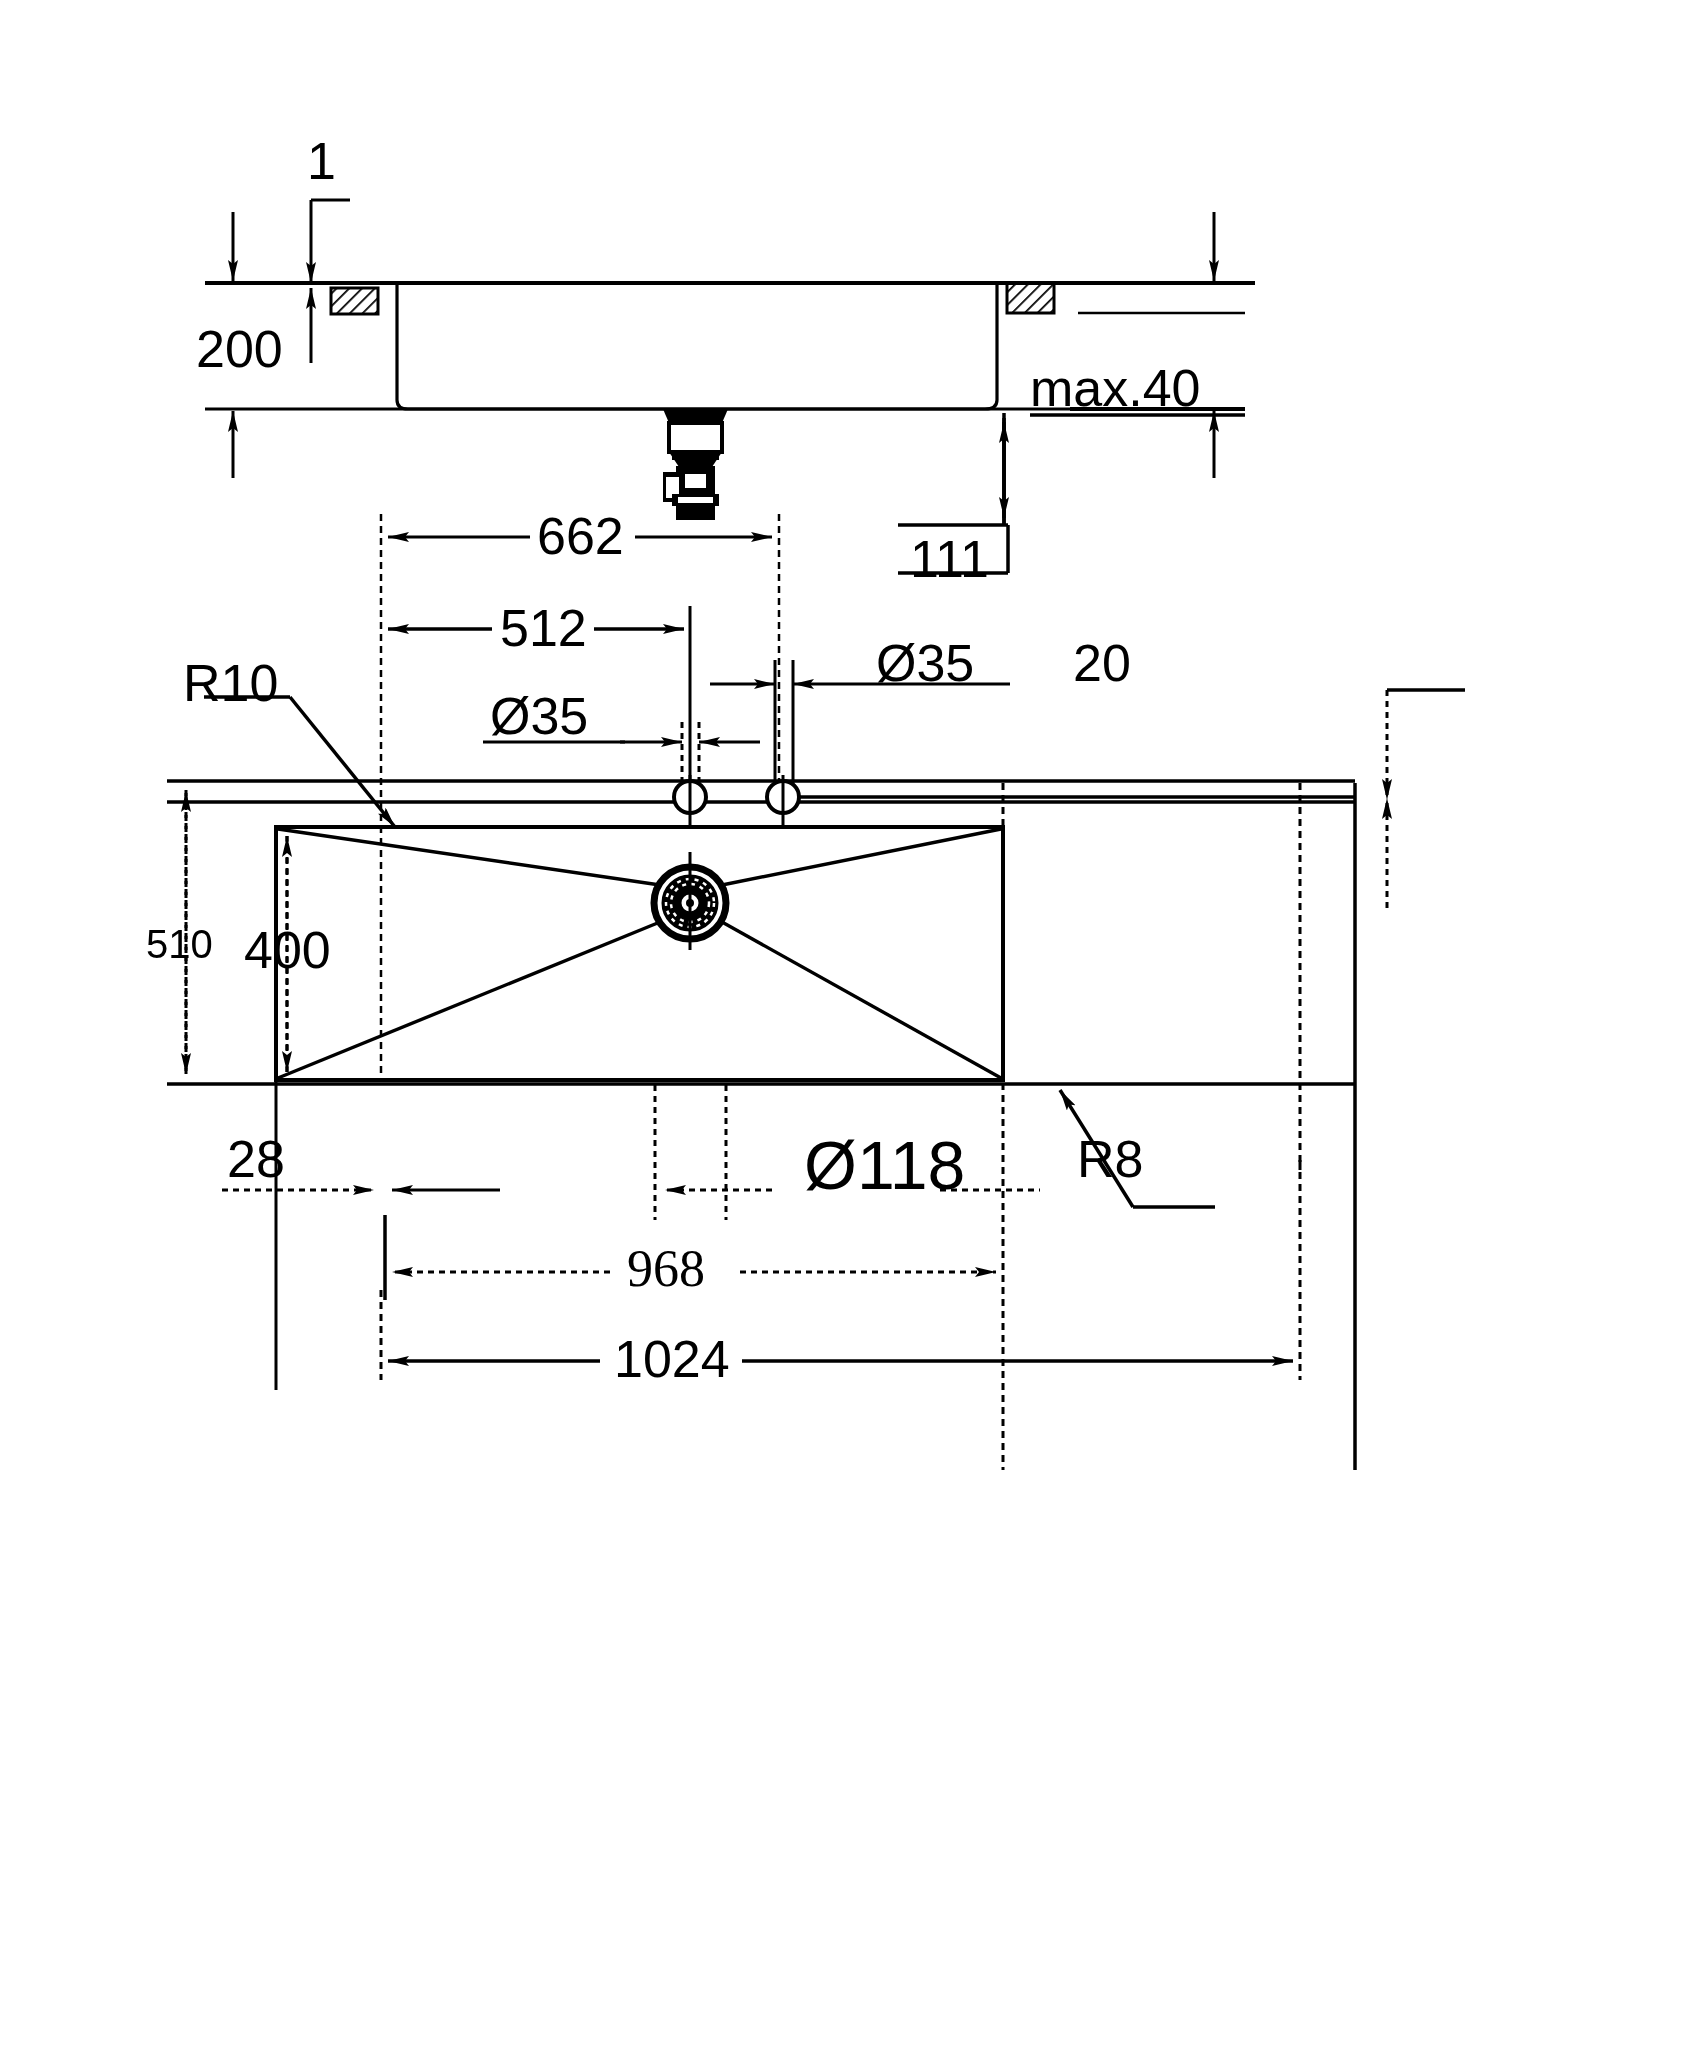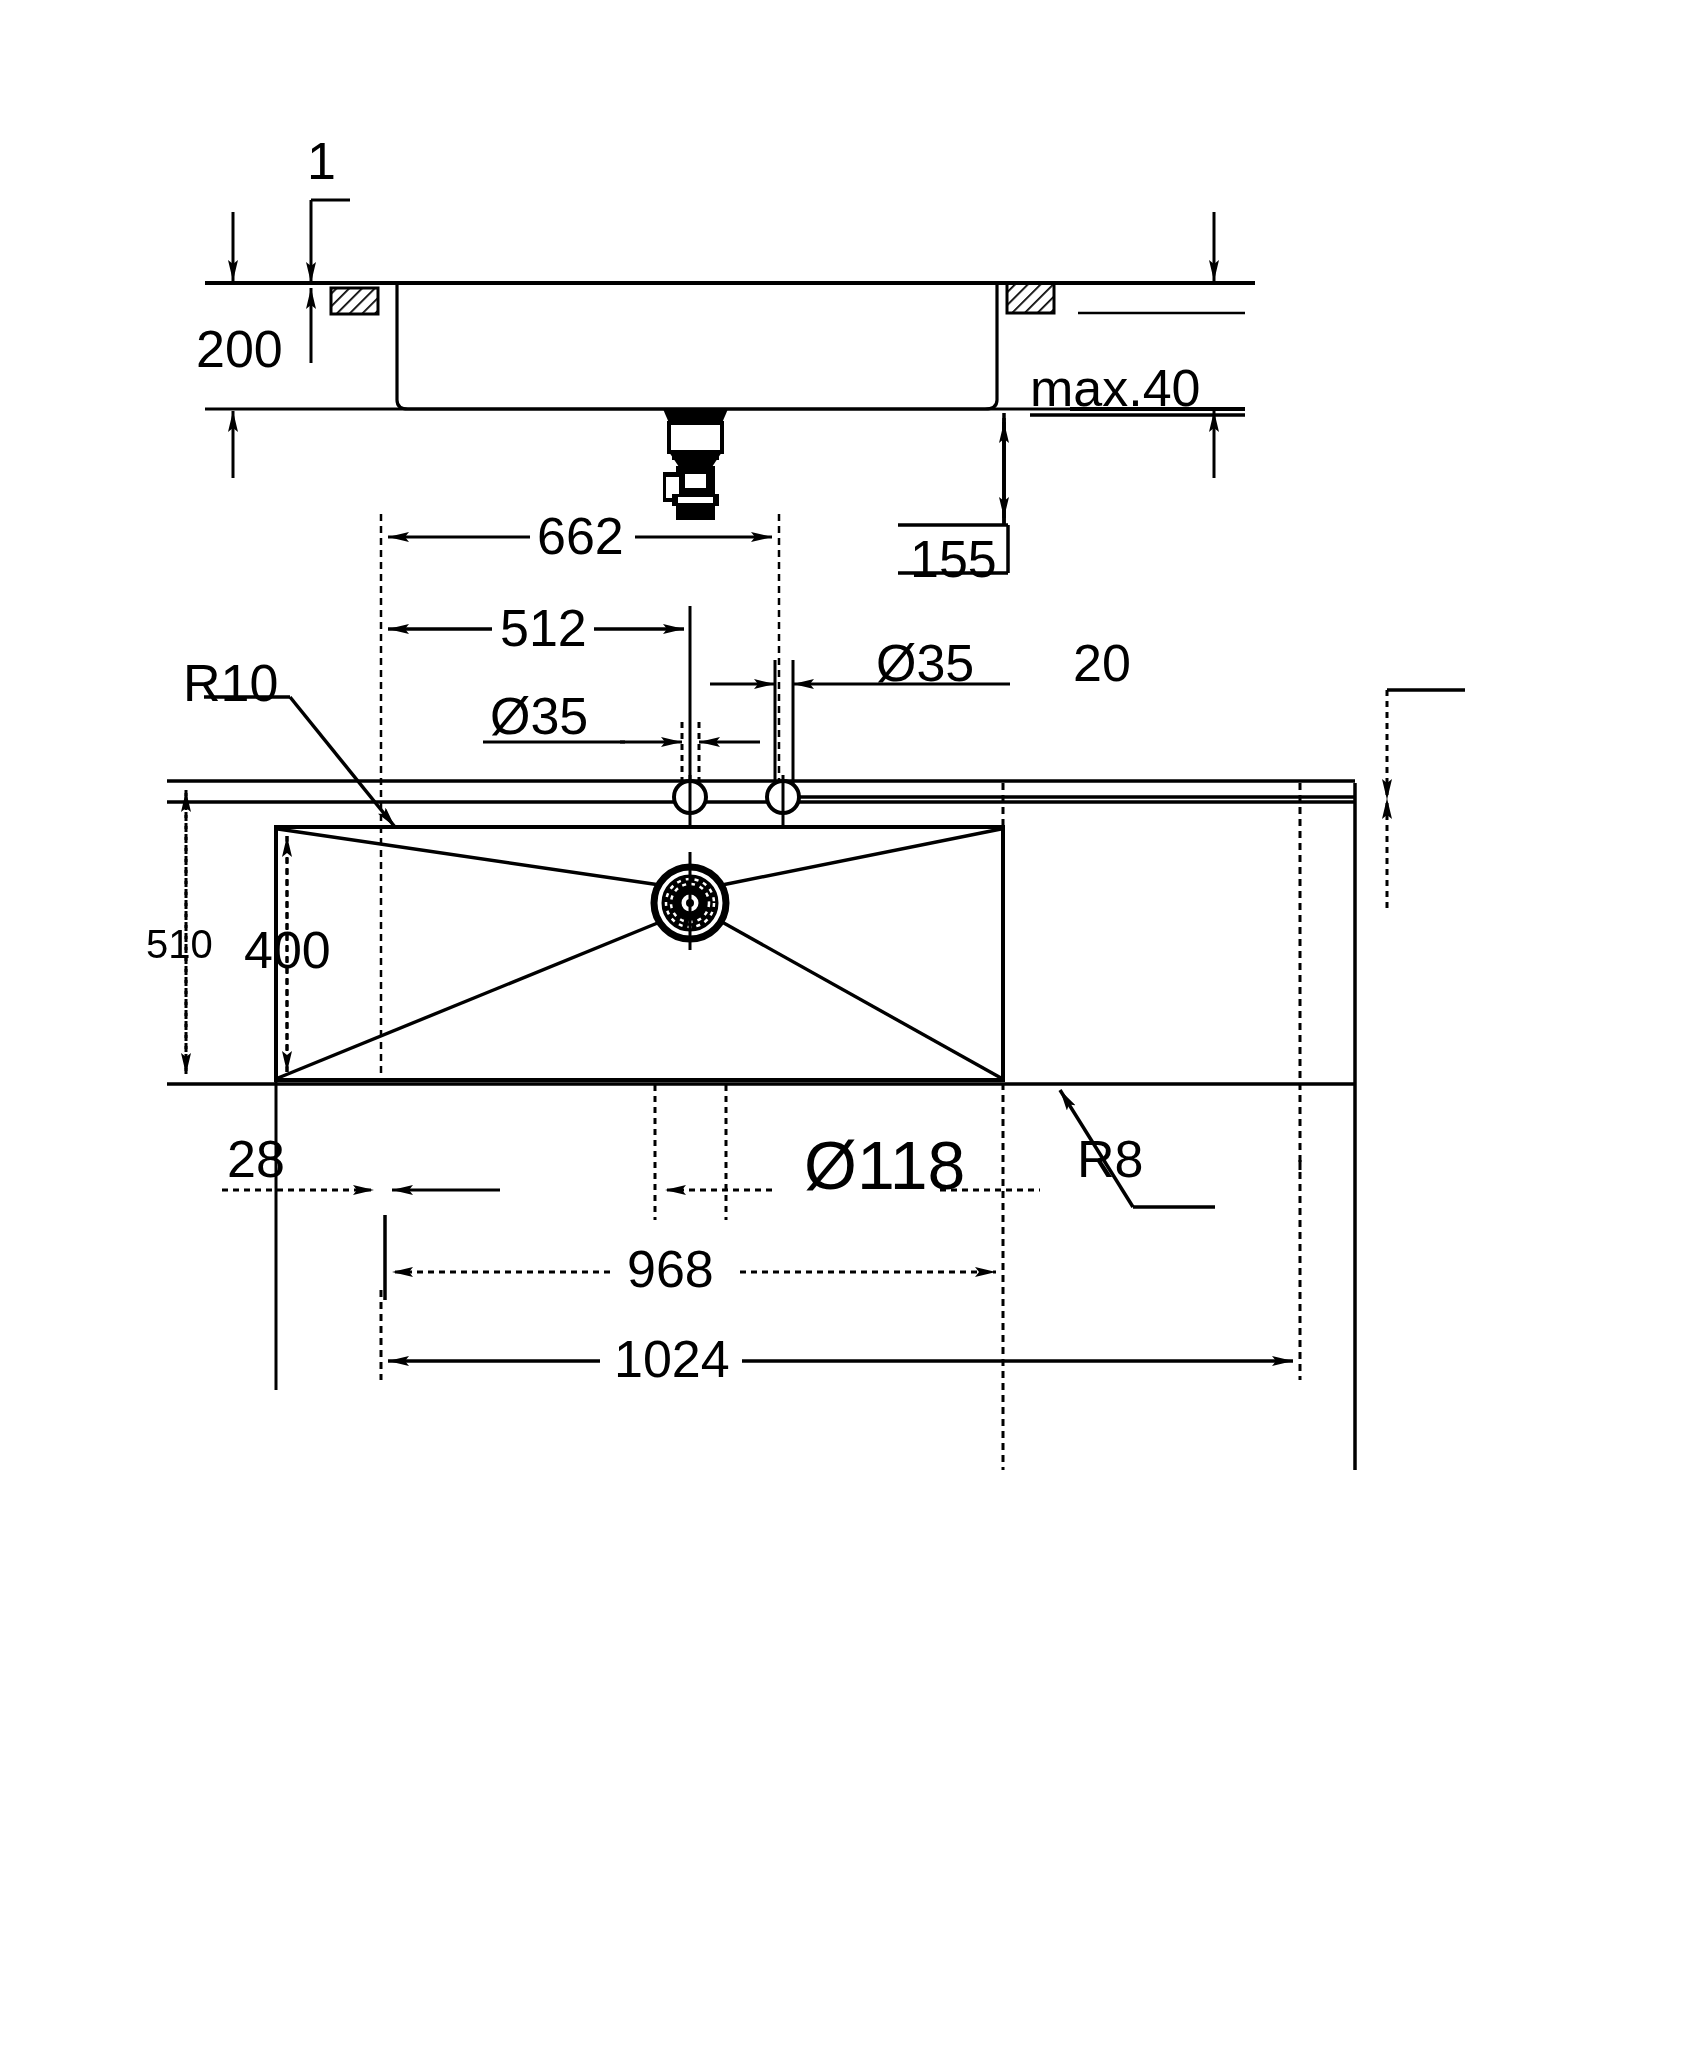--- a/index.html
+++ b/index.html
@@ -237,21 +237,21 @@
       </g>
     </g>
   </svg>
 
   <div class="dimtext" style="left:307px;top:135px;font-size:52px;">1</div>
 
   <div class="dimtext" style="left:196px;top:323px;font-size:52px;">200</div>
 
   <div class="dimtext" style="left:1030px;top:362px;font-size:52px;">max.40</div>
 
-  <div class="dimtext" style="left:910px;top:533px;font-size:52px;">155</div>
+  <div class="dimtext" style="left:910px;top:533px;font-size:52px;">111</div>
 
   <div class="dimtext" style="left:537px;top:510px;font-size:52px;">662</div>
 
   <div class="dimtext" style="left:500px;top:602px;font-size:52px;">512</div>
 
   <div class="dimtext" style="left:876px;top:637px;font-size:52px;">Ø35</div>
 
   <div class="dimtext" style="left:490px;top:690px;font-size:52px;">Ø35</div>
 
   <div class="dimtext" style="left:1073px;top:637px;font-size:52px;">20</div>
@@ -261,17 +261,17 @@
   <div class="dimtext" style="left:146px;top:924px;font-size:40px;">510</div>
 
   <div class="dimtext" style="left:244px;top:924px;font-size:52px;">400</div>
 
   <div class="dimtext" style="left:227px;top:1133px;font-size:52px;">28</div>
 
   <div class="dimtext" style="left:804px;top:1131px;font-size:68px;">Ø118</div>
 
   <div class="dimtext" style="left:1077px;top:1133px;font-size:52px;text-align:center;">R8</div>
 
-  <div class="dimtext" style="left:627px;top:1243px;font-size:52px;">968</div>
+  <div class="dimtext" style="left:627px;top:1243px;font-size:52px;font-family:Liberation Serif, serif;">968</div>
 
   <div class="dimtext" style="left:614px;top:1333px;font-size:52px;text-align:right;">1024</div>
 
 </div>
 
 </body></html>

